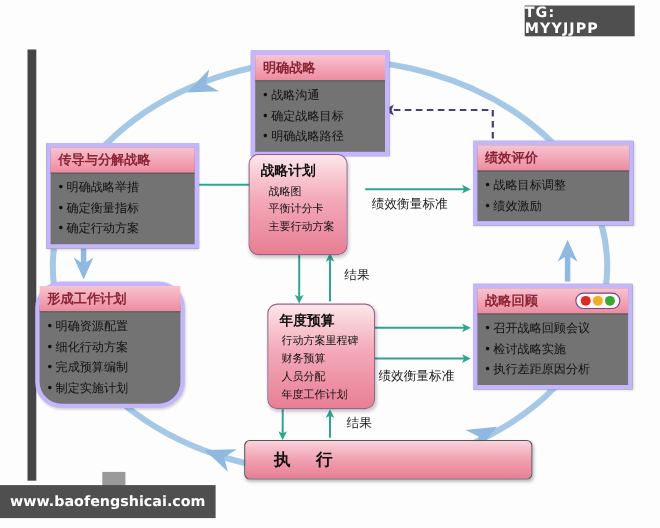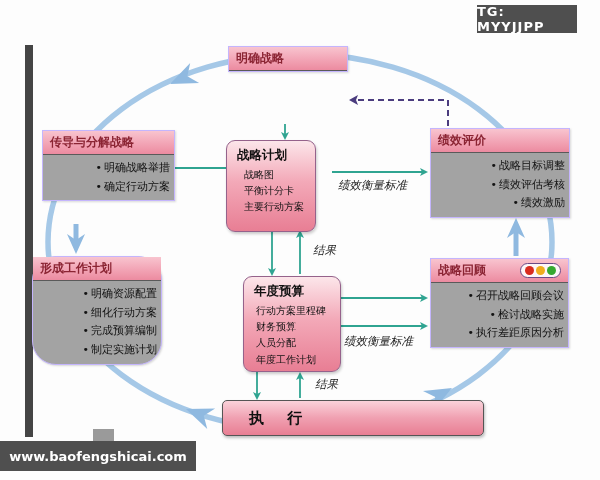--- a/index.html
+++ b/index.html
@@ -4,26 +4,26 @@
 <style>
   html,body{margin:0;padding:0;background:#e8e8e8;}
   #stage{
     position:relative;width:600px;height:480px;background:#fdfdfd;
     font-family:"DejaVu Sans","Liberation Sans",sans-serif;overflow:hidden;
   }
   
   #wires{position:absolute;left:0;top:0;width:600px;height:480px;z-index:1;pointer-events:none;}
   .node,.lbl,.badge,.bar{position:absolute;}
   .node{z-index:2;}
-  .lbl{z-index:3;color:#1a1a1a;font-size:11.5px;white-space:nowrap;font-style:italic;}
+  .lbl{z-index:3;color:#1a1a1a;font-size:11.5px;white-space:nowrap;}
   .badge{z-index:5;background:#4f4f4f;color:#fff;font-weight:bold;
          display:flex;align-items:center;justify-content:center;letter-spacing:1px;}
   .bar{background:#454545;z-index:0;}
   
-  .hbox{border:1px solid #c4b5fd;background:#a3a3a3;box-shadow:1px 1px 2px rgba(0,0,0,.15);text-align:right;}
+  .hbox{border:4px solid #c4b5fd;background:#737373;box-shadow:1px 1px 2px rgba(0,0,0,.15);}
   .hbox .hdr{
     background:linear-gradient(180deg,#f8c4cf 0%,#f2a4b5 55%,#ec8ba0 100%);
     border-bottom:1px solid #5a5a5a;color:#8b2433;font-weight:bold;font-size:12px;
     padding:3px 7px;display:flex;align-items:center;justify-content:space-between;
   }
   .hbox ul{list-style:none;margin:0;padding:4px 4px 4px 6px;}
   .hbox li{font-size:11px;line-height:1.7;color:#111;white-space:nowrap;}
   .hbox li::before{content:"•";margin-right:2px;color:#111;}
   
   .pbox{
@@ -104,48 +104,53 @@
   <g>
     <path d="M448,126 L448,100 L356,100" fill="none" stroke="#4b3c7e" stroke-width="2" stroke-dasharray="6 4"></path>
     <polygon points="0,0 9,-5 7,0 9,5" fill="#4b3c7e" transform="translate(349,100)"></polygon>
   </g>
 </svg>
 
 <div class="node hbox" style="left:228px;top:46px;width:118px;">
   <div class="hdr">
         <span>明确战略</span>
       </div>
+  <ul>
+    <li>战略沟通</li>
+    <li>确定战略目标</li>
+    <li>明确战略路径</li>
+  </ul>
 </div>
 
 <div class="node hbox" style="left:42px;top:130px;width:131px;">
   <div class="hdr">
         <span>传导与分解战略</span>
       </div>
   <ul>
     <li>明确战略举措</li>
+    <li>确定衡量指标</li>
     <li>确定行动方案</li>
   </ul>
 </div>
 
 <div class="node pbox" style="left:226px;top:140px;width:88px;height:90px;">
   <div class="ttl">战略计划</div>
   <ul>
     <li>战略图</li>
     <li>平衡计分卡</li>
     <li>主要行动方案</li>
   </ul>
 </div>
 
 <div class="node hbox" style="left:430px;top:128px;width:138px;">
   <div class="hdr">
         <span>绩效评价</span>
       </div>
   <ul>
     <li>战略目标调整</li>
-    <li>绩效评估考核</li>
     <li>绩效激励</li>
   </ul>
 </div>
 
 <div class="node hbox" style="left:32px;top:256px;width:128px;border-radius:24px;">
   <div class="hdr">
         <span>形成工作计划</span>
       </div>
   <ul>
     <li>明确资源配置</li>

